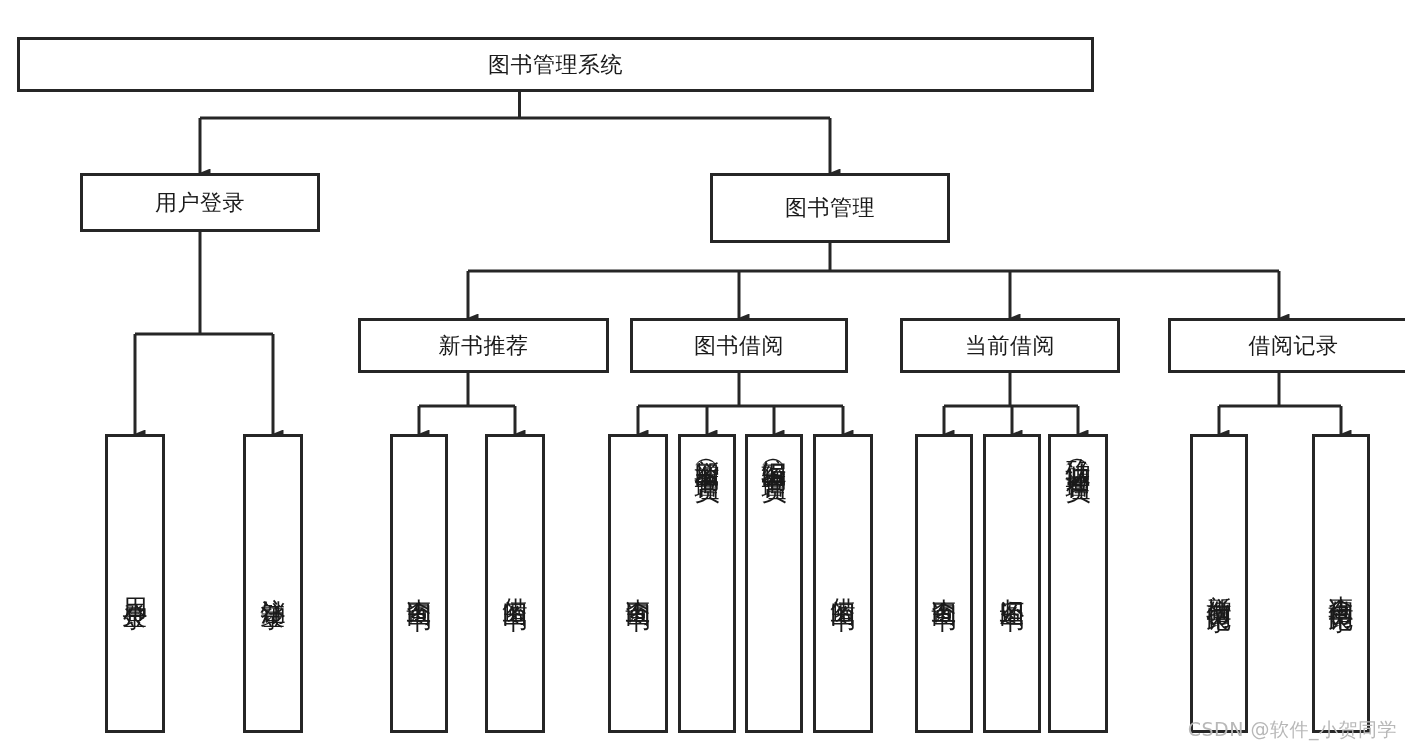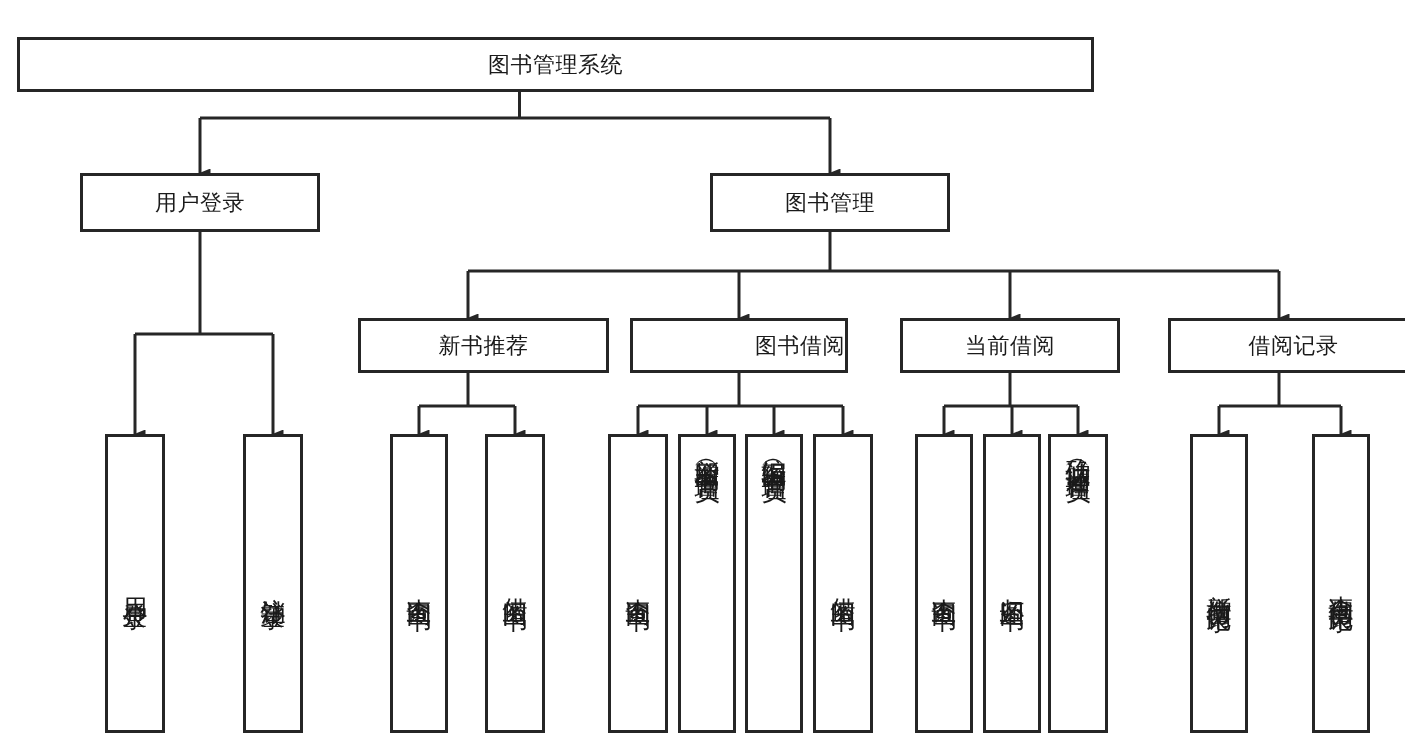--- a/index.html
+++ b/index.html
@@ -112,27 +112,27 @@
       </g>
   </svg>
 
   <div id="nodes-layer">
       <div class="node" style="left: 17px; top: 13px; width: 1077px; height: 55px; margin-top: 24px;">
         <span class="label">图书管理系统</span>
       </div>
       <div class="node" style="left: 80px; top: 173px; width: 240px; height: 59px;">
         <span class="label">用户登录</span>
       </div>
-      <div class="node" style="left: 710px; top: 173px; width: 240px; height: 59px;">
+      <div class="node" style="left: 710px; top: 173px; width: 240px; height: 70px;">
         <span class="label">图书管理</span>
       </div>
       <div class="node" style="left: 358px; top: 318px; width: 251px; height: 55px;">
         <span class="label">新书推荐</span>
       </div>
-      <div class="node" style="left: 630px; top: 318px; width: 218px; height: 55px; justify-content: flex-end;">
+      <div class="node" style="left: 630px; top: 318px; width: 218px; height: 55px;">
         <span class="label">图书借阅</span>
       </div>
       <div class="node" style="left: 900px; top: 318px; width: 220px; height: 55px; align-items: center;">
         <span class="label">当前借阅</span>
       </div>
       <div class="node" style="left: 1168px; top: 318px; width: 251px; height: 55px;">
         <span class="label">借阅记录</span>
       </div>
       <div class="node vert" style="left: 105px; top: 434px; width: 60px; height: 299px;">
         <span class="label">用户登录</span>
@@ -168,13 +168,14 @@
         <span class="label">确认归还（管理员）</span>
       </div>
       <div class="node vert" style="left: 1190px; top: 434px; width: 58px; height: 299px;">
         <span class="label">新增借阅记录</span>
       </div>
       <div class="node vert" style="left: 1312px; top: 434px; width: 58px; height: 299px;">
         <span class="label">查询借阅记录</span>
       </div>
     </div>
 
+  <div class="watermark">CSDN @软件_小贺同学</div>
 </div>
 
 </body></html>

